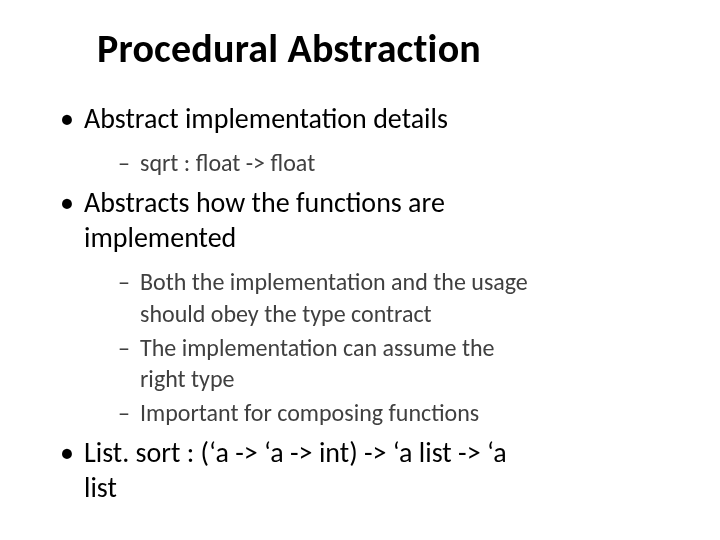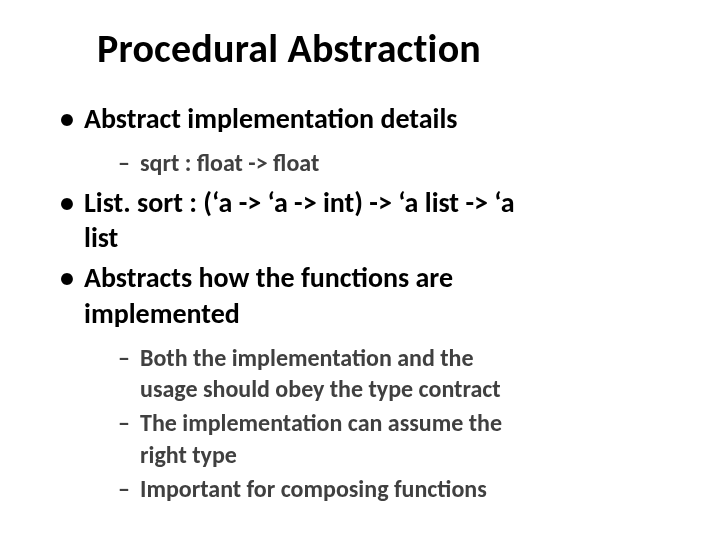--- a/index.html
+++ b/index.html
@@ -1,19 +1,19 @@
 <!DOCTYPE html>
 <html><head>
 <meta charset="utf-8">
 <style>
   * { margin: 0; padding: 0; box-sizing: border-box; }
   html, body { width: 720px; height: 540px; background: #fff; font-family: Calibri, "Segoe UI", Arial, sans-serif; color: #000; }
   .slide { width: 578px; height: 540px; padding: 18px 48px 56px 48px; }
   .title { font-size: 40px; text-align: center; margin-top: 6px; margin-bottom: 28px; letter-spacing: 0.2px; }
-  ul.level1 { list-style: none; padding-left: 8px; font-weight: bold; }
+  ul.level1 { list-style: none; padding-left: 8px; }
   ul.level1 > li { position: relative; padding-left: 28px; font-size: 28px; line-height: 1.28; margin-bottom: 4px; }
   ul.level1 > li::before { content: "•"; position: absolute; left: 4px; top: 0; font-size: 28px; }
   ul.level2 { list-style: none; padding-left: 32px; margin-top: 10px; margin-bottom: 6px; }
   ul.level2 > li { position: relative; padding-left: 24px; font-size: 24px; line-height: 1.32; color: #404040; margin-bottom: 2px; }
   ul.level2 > li::before { content: "–"; position: absolute; left: 2px; top: 0; font-size: 24px; color: #404040; }
 </style>
 </head>
 <body>
 
 <div class="slide">
@@ -22,30 +22,30 @@
   <ul class="level1">
     <li>
       <span>Abstract implementation details</span>
       <ul class="level2">
         <li>
           <span>sqrt : float -&gt; float</span>
         </li>
       </ul>
     </li>
     <li>
-      <span>List. sort : (‘a -&gt; ‘a -&gt; int) -&gt;  ‘a list -&gt; ‘a list</span>
-    </li>
-    <li>
       <span>Abstracts how the functions are implemented</span>
       <ul class="level2">
         <li>
           <span>Both the implementation and the usage should obey the type contract</span>
         </li>
         <li>
           <span>The implementation can assume the right type</span>
         </li>
         <li>
           <span>Important for composing functions</span>
         </li>
       </ul>
     </li>
+    <li>
+      <span>List. sort : (‘a -&gt; ‘a -&gt; int) -&gt;  ‘a list -&gt; ‘a list</span>
+    </li>
   </ul>
 </div>
 
 </body></html>

